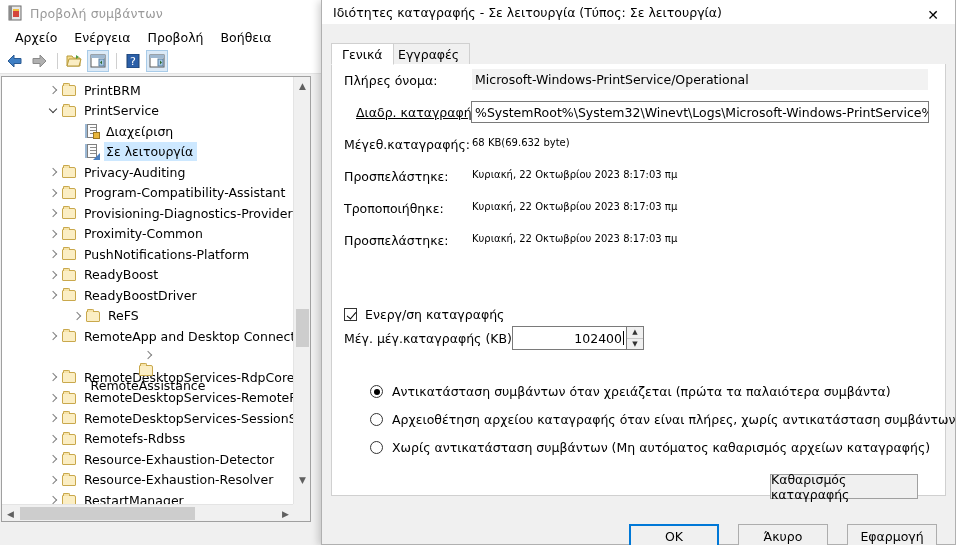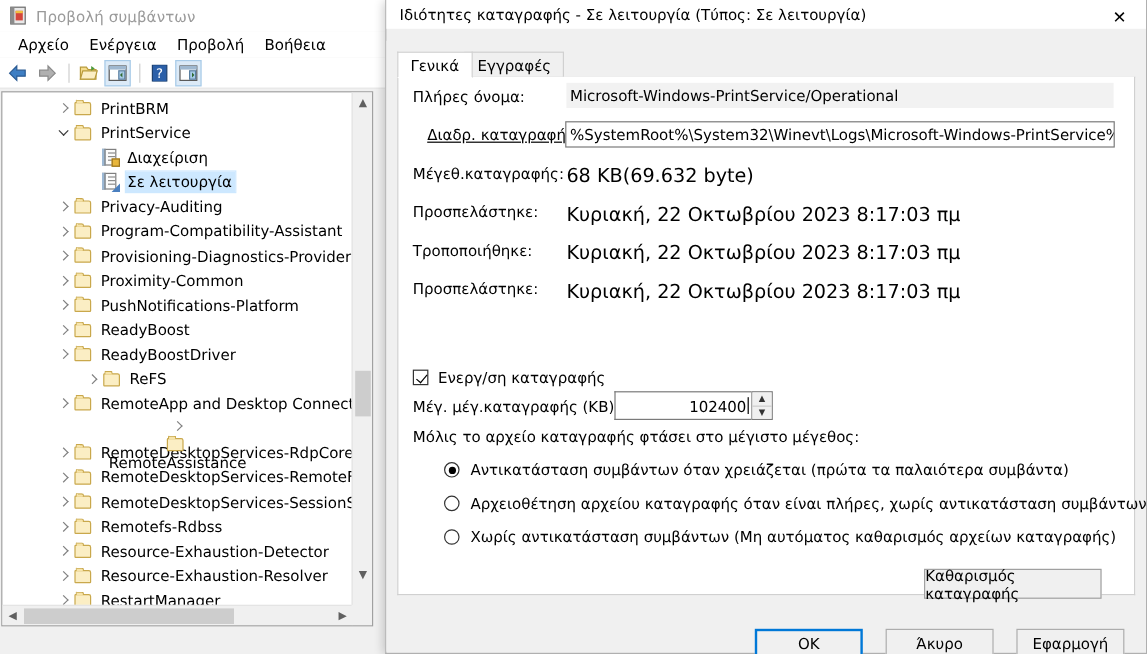--- a/index.html
+++ b/index.html
@@ -331,21 +331,21 @@
     box-sizing: border-box;
   }
   .flabel {
     position: absolute;
     font-size: 12.5px;
     color: #000;
     white-space: nowrap;
   }
   .fvalue {
     position: absolute;
-    font-size: 16px;
+    font-size: 10px;
     color: #000;
     white-space: nowrap;
   }
   #fullname-box {
     position: absolute;
     left: 140px; top: 5px;
     width: 456px; height: 21px;
     background: #f2f2f2;
     display: flex; align-items: center;
     padding-left: 3px;
@@ -807,21 +807,20 @@
         <div id="spin-input">
           <span>102400</span>
           <span id="spin-caret"></span>
         </div>
         <div id="spin-btns">
           <div class="spin-b">▲</div>
           <div class="spin-b">▼</div>
         </div>
       </div>
 
-      <span id="when-full-label">Μόλις το αρχείο καταγραφής φτάσει στο μέγιστο μέγεθος:</span>
 
       <div class="radio-row" style="top:320px;">
         <span class="rbtn on"></span>
         <span class="rlabel">Αντικατάσταση συμβάντων όταν χρειάζεται (πρώτα τα παλαιότερα συμβάντα)</span>
       </div>
       <div class="radio-row" style="top:348px;">
         <span class="rbtn"></span>
         <span class="rlabel">Αρχειοθέτηση αρχείου καταγραφής όταν είναι πλήρες, χωρίς αντικατάσταση συμβάντων</span>
       </div>
       <div class="radio-row" style="top:376px;">

